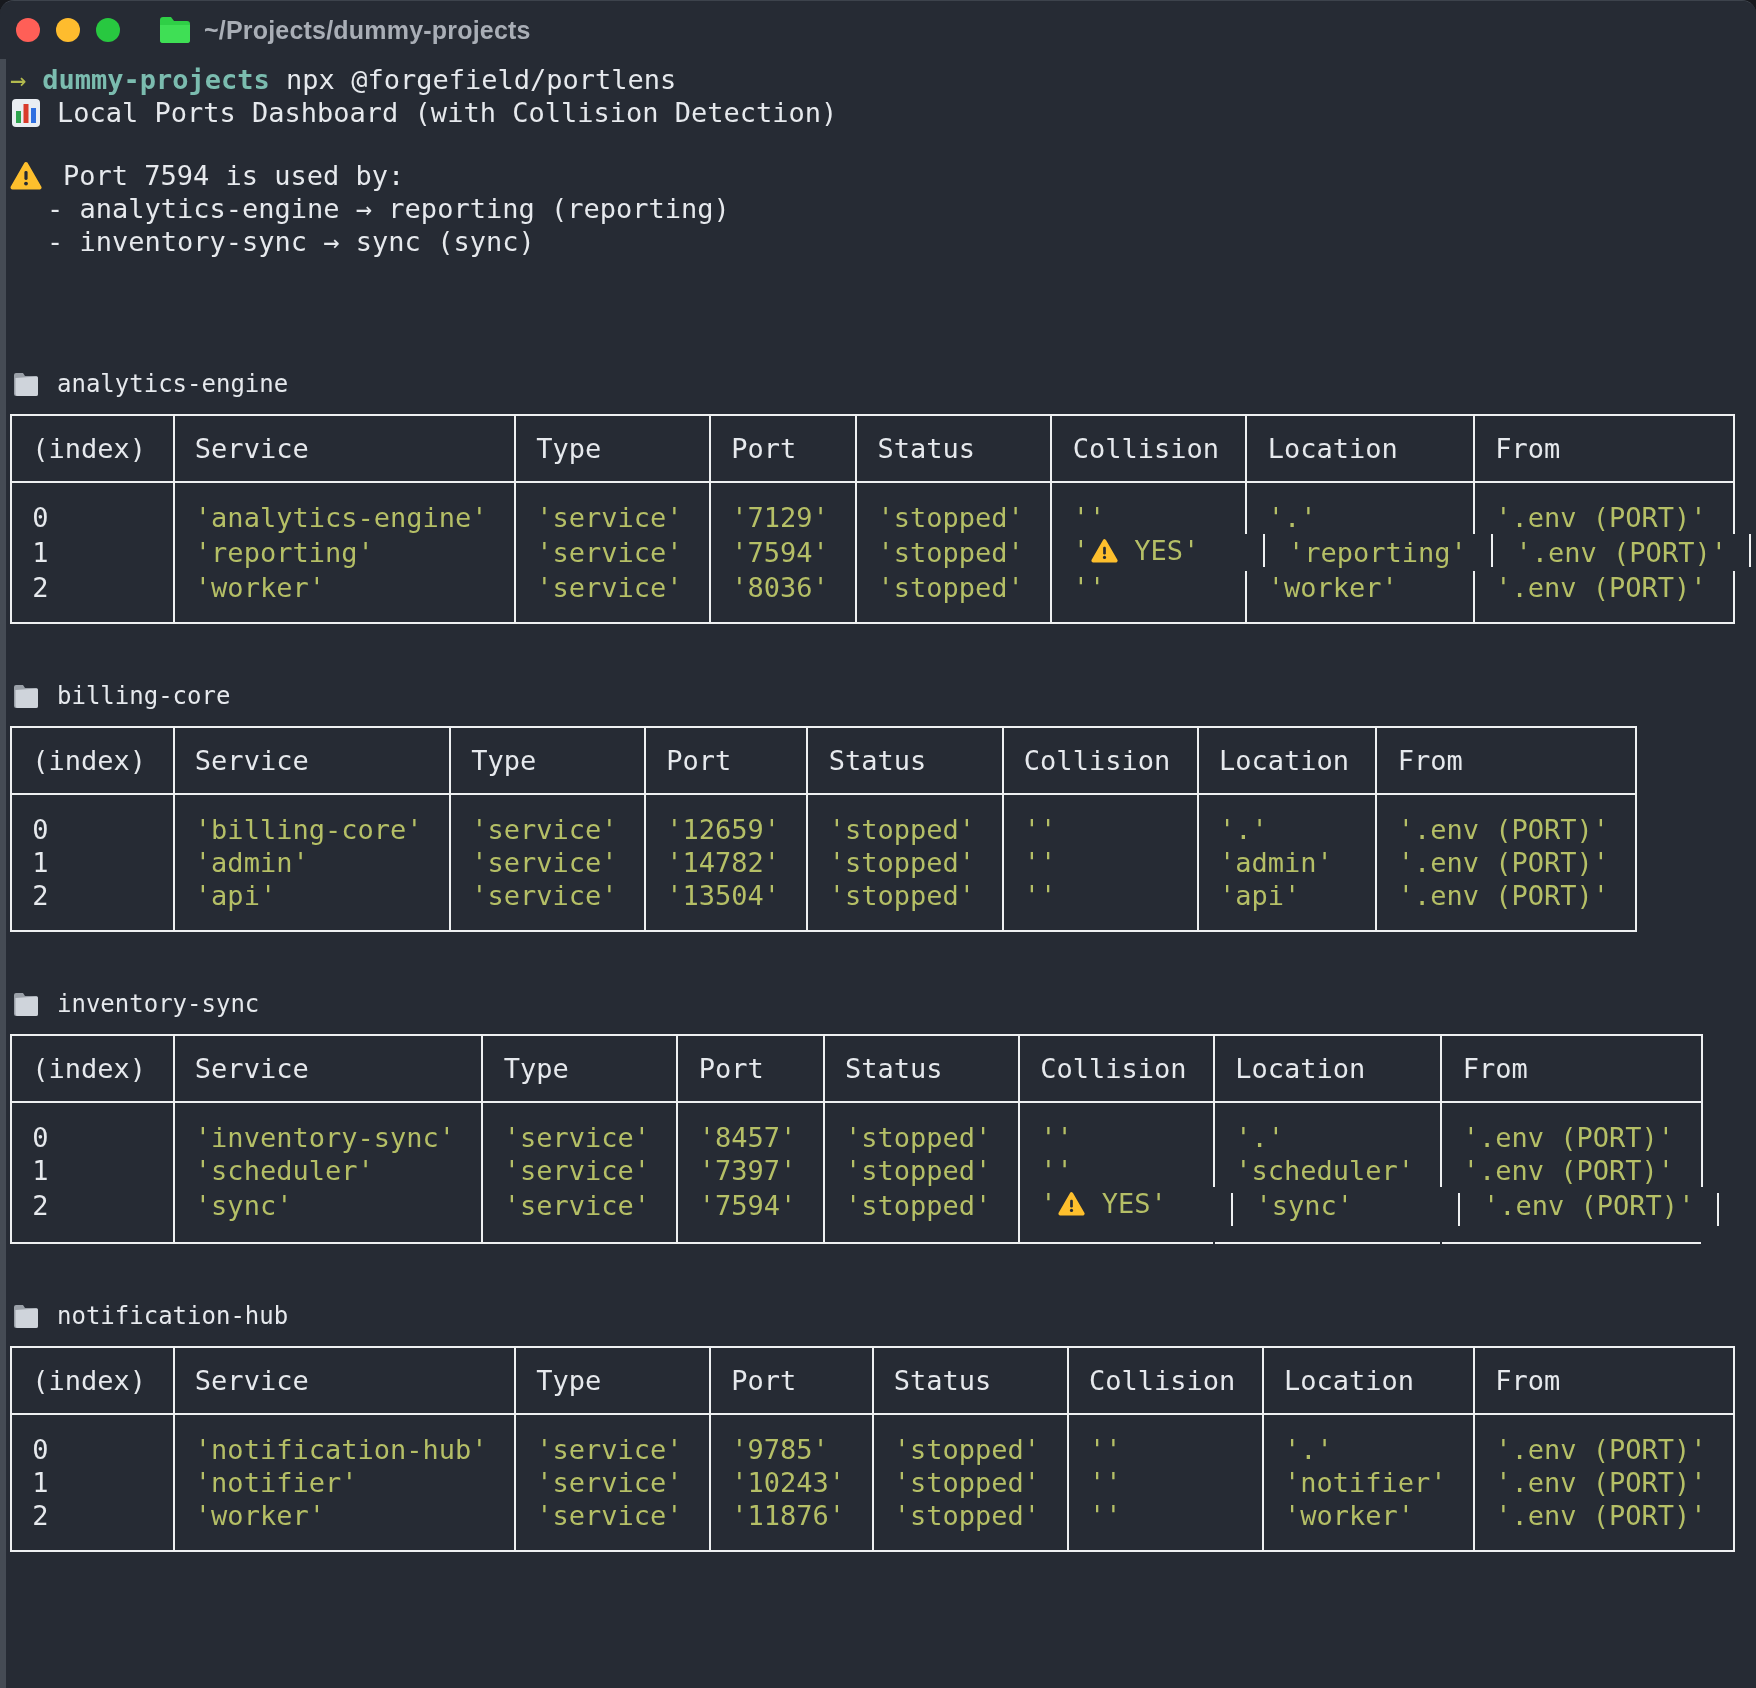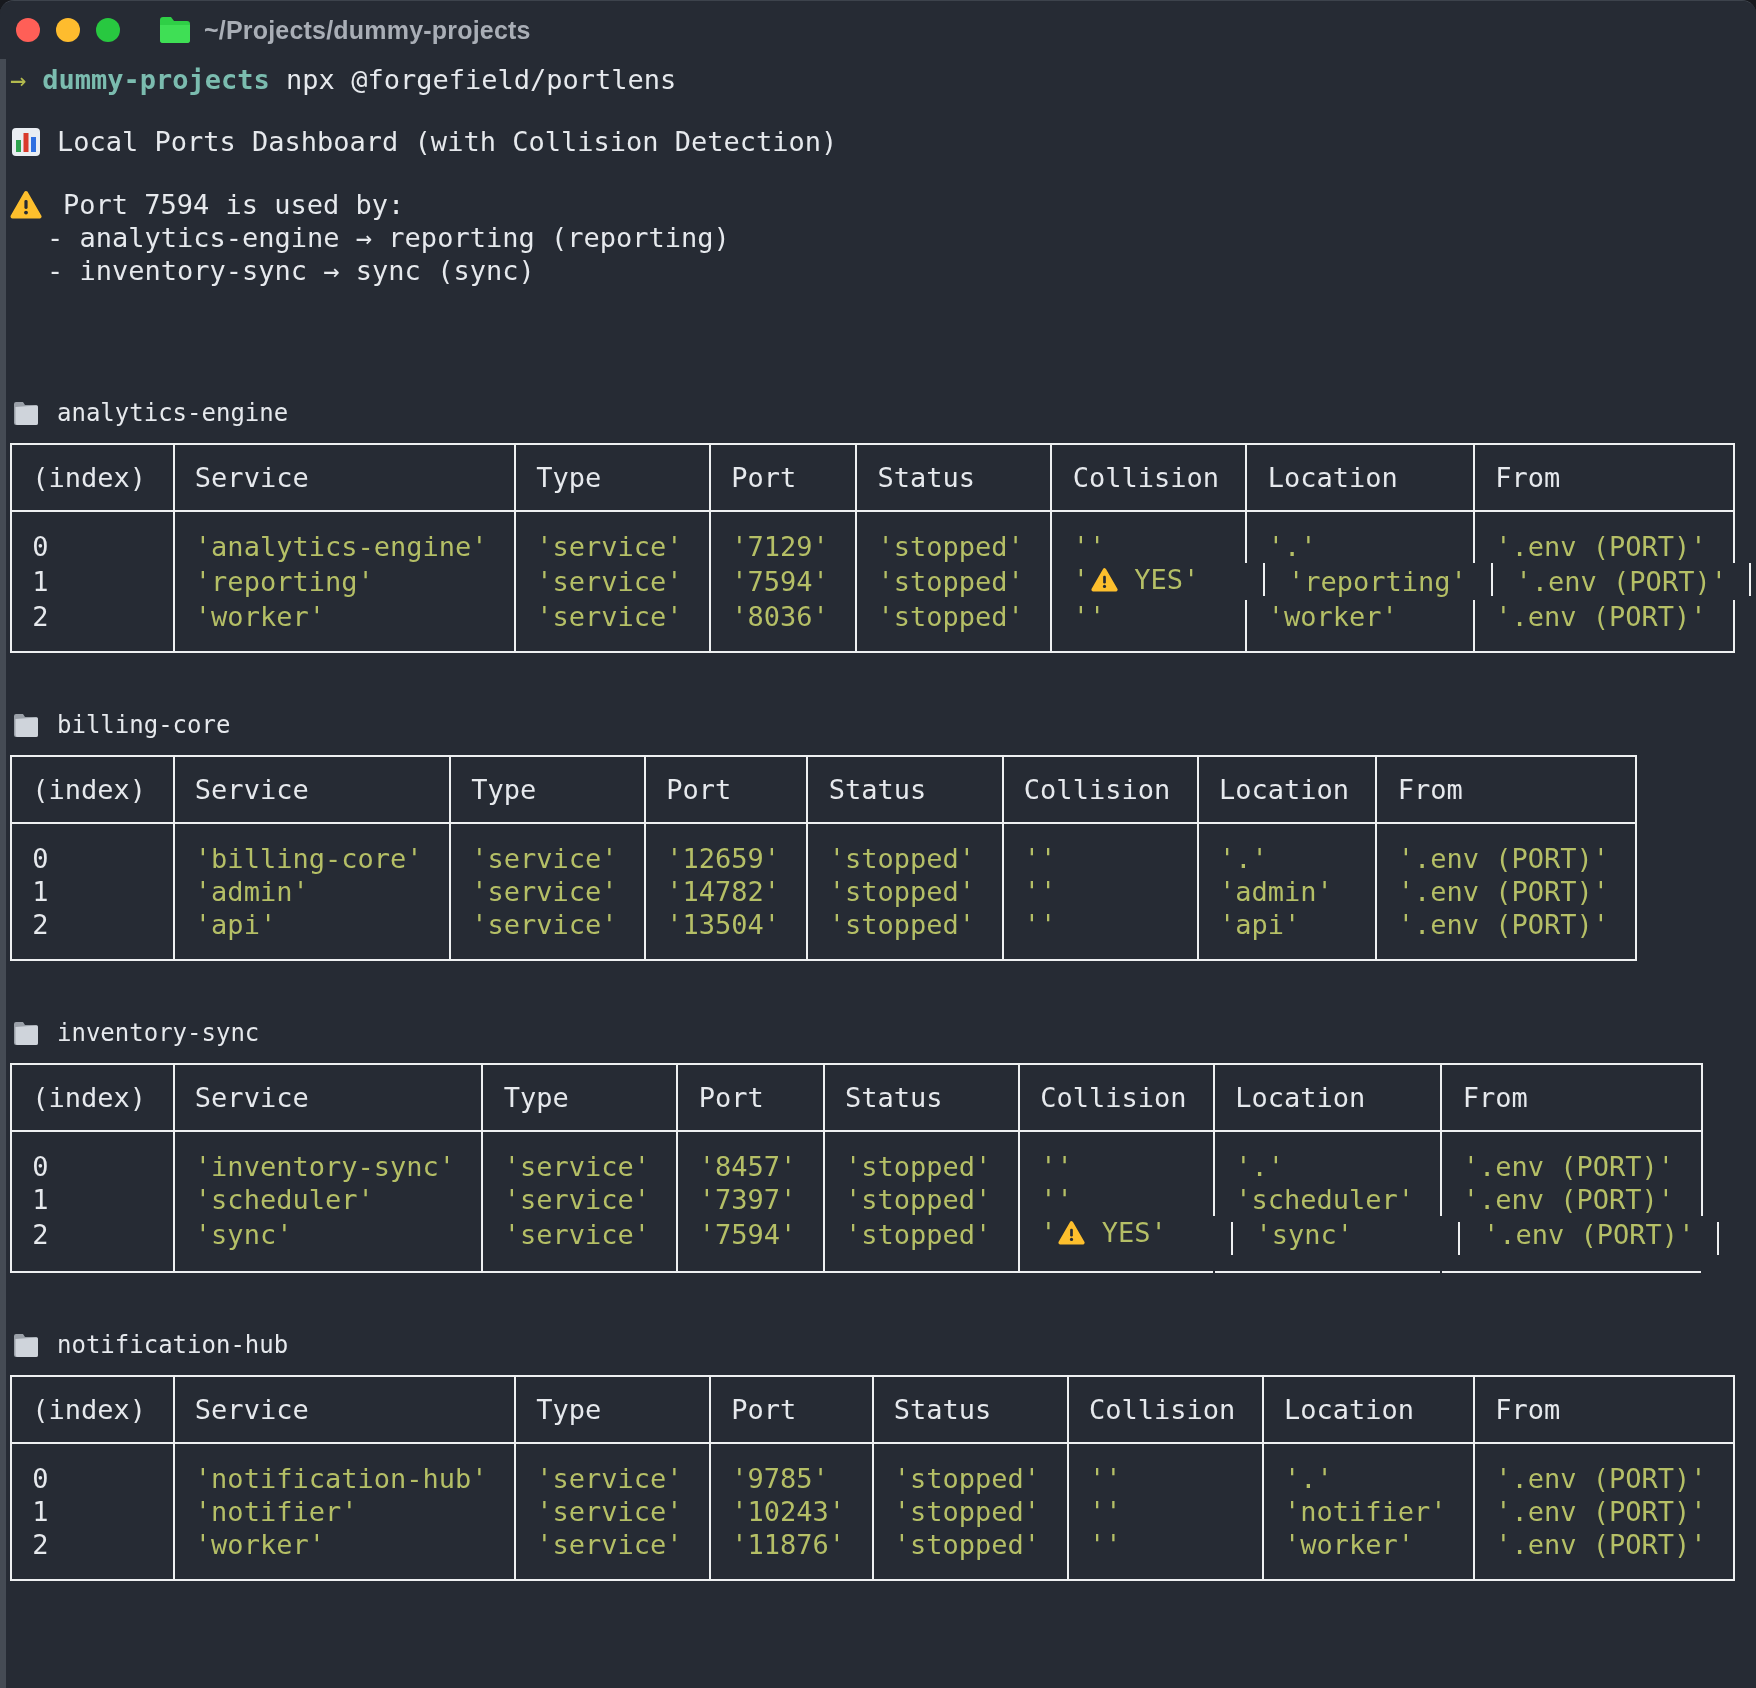--- a/index.html
+++ b/index.html
@@ -35,21 +35,21 @@
   .content { padding:2px 10px 0 10px; color:#e6e9ed; font-size:27px; }
   .line { display:flex; align-items:center; height:33px; line-height:33px; white-space:pre; }
   .ico { width:32px; display:flex; justify-content:center; flex:0 0 32px; }
   .line-text { margin-left:15px; }
 
   .prompt-line   { margin-top:2px; }
   .prompt-arrow  { color:#b3ba4e; }
   .prompt-cwd    { color:#7bbcaf; font-weight:bold; margin-left:16px; }
   .prompt-cmd    { color:#e6e9ed; margin-left:0;text-align:right; }
 
-  .dash-line  { margin-top:29px; }
+  .dash-line  { }
   .alert-line { margin-top:29px; }
   .warn-line  { margin-top:30px; }
   .warn-text  { margin-left:21px; }
   .bullet     { padding-left:37px; }
 
   
   .section { display:flex; align-items:center; height:33px; margin-top:55px; margin-bottom:14px; }
   .section-first { margin-top:109px; }
   .section-name { margin-left:15px; color:#e6e9ed; font-size:24px; }
 

